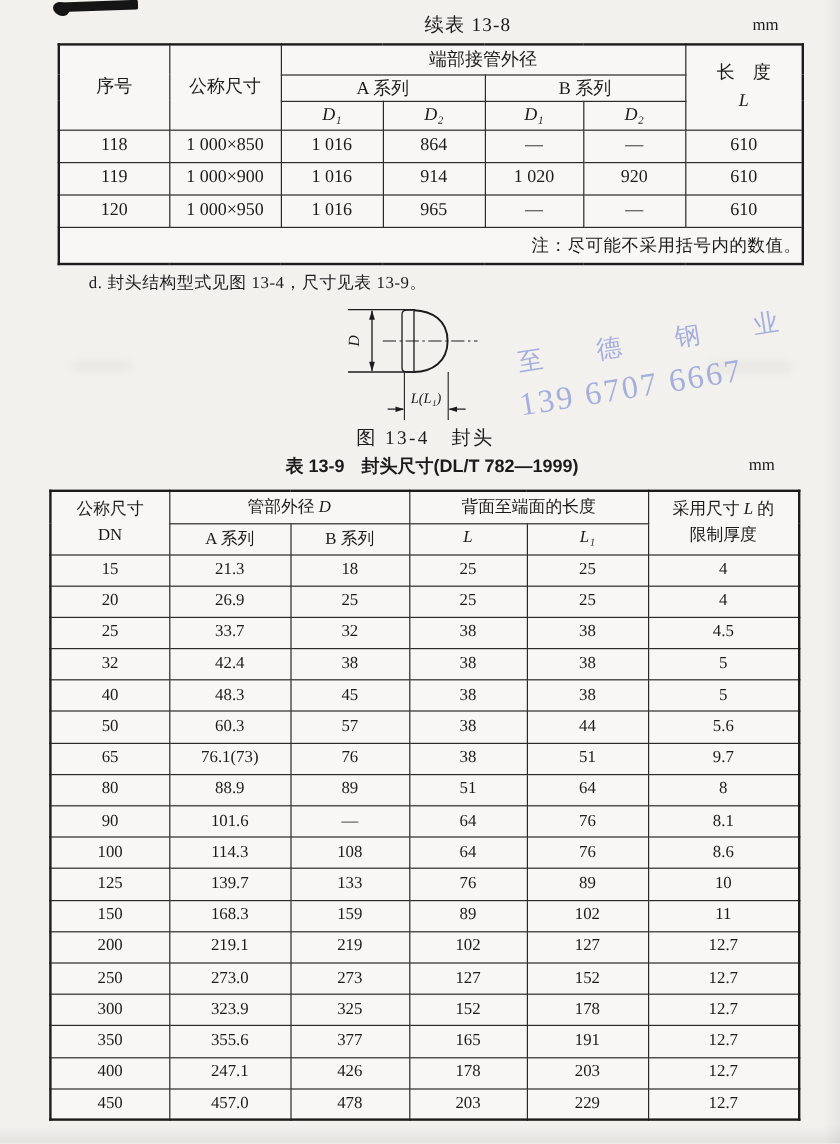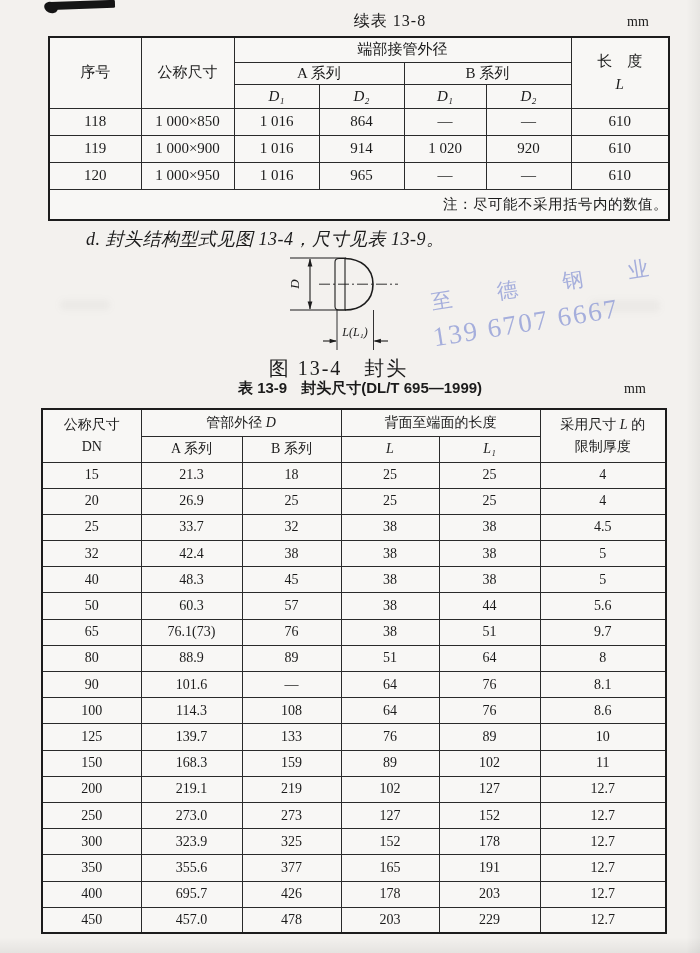--- a/index.html
+++ b/index.html
@@ -31,25 +31,25 @@
   #t8{left:48px;top:36px;}
   #t8 table{width:620px;}
   #t8 .hr1{height:25px;} #t8 .hr2{height:22px;} #t8 .hr3{height:24px;padding-left:12px;}
   #t8 tbody tr{height:27px;padding-left:22px;}
   #t8 .note-row{height:31px;}
   #t8 .note-cell{text-align:right;padding-left:27px;font-size:14.5px;letter-spacing:0.5px;}
   .var{font-style:italic;font-family:"Liberation Serif","DejaVu Serif",serif;}
   .len-cell div{line-height:1.5;}
 
   
-  .para-d{position:absolute;left:86px;top:227px;font-size:18px;letter-spacing:0.5px;font-style:italic;}
+  .para-d{position:absolute;left:74px;top:227px;font-size:14px;letter-spacing:0.5px;}
 
   
   .figure-wrap{position:absolute;left:286px;top:250px;width:120px;height:108px;}
-  .figure-caption{position:absolute;left:256px;top:355px;width:165px;text-align:center;font-size:20px;letter-spacing:2px;}
+  .figure-caption{position:absolute;left:272px;top:355px;width:165px;text-align:center;font-size:16px;letter-spacing:2px;}
 
   
   .watermark{position:absolute;left:433px;top:270px;width:230px;transform:rotate(-9deg);
     color:#98a3d9;opacity:0.85;pointer-events:none;}
   .wm1{font-size:21px;letter-spacing:20px;white-space:nowrap;}
   .wm2{font-size:27px;letter-spacing:2px;margin-top:6px;margin-left:-4px;white-space:nowrap;}
 
   
   .t9-caption{position:absolute;left:238px;top:379px;font-size:15px;
     font-family:"Liberation Sans","DejaVu Sans",sans-serif;font-weight:bold;}
@@ -183,21 +183,21 @@
   </svg>
 </div>
 <div class="figure-caption">图 13-4　封头</div>
 
 <div class="watermark">
   <div class="wm1">至 德 钢 业</div>
   <div class="wm2">139 6707 6667</div>
 </div>
 
 <div class="t9-caption">
-  <span class="cap-label">表 13-9</span><span>封头尺寸(DL/T 695—1999)</span>
+  <span class="cap-label">表 13-9</span><span>封头尺寸(DL/T 782—1999)</span>
 </div>
 <div class="unit-mid">mm</div>
 
 <div class="tbl" id="t9">
   <table>
     <colgroup>
       <col style="width:99px">
         <col style="width:101px">
         <col style="width:99px">
       <col style="width:98px">
@@ -355,21 +355,21 @@
         <tr>
           <td>350</td>
           <td>355.6</td>
           <td>377</td>
           <td>165</td>
           <td>191</td>
           <td>12.7</td>
         </tr>
         <tr>
           <td>400</td>
-          <td>695.7</td>
+          <td>247.1</td>
           <td>426</td>
           <td>178</td>
           <td>203</td>
           <td>12.7</td>
         </tr>
         <tr>
           <td>450</td>
           <td>457.0</td>
           <td>478</td>
           <td>203</td>

